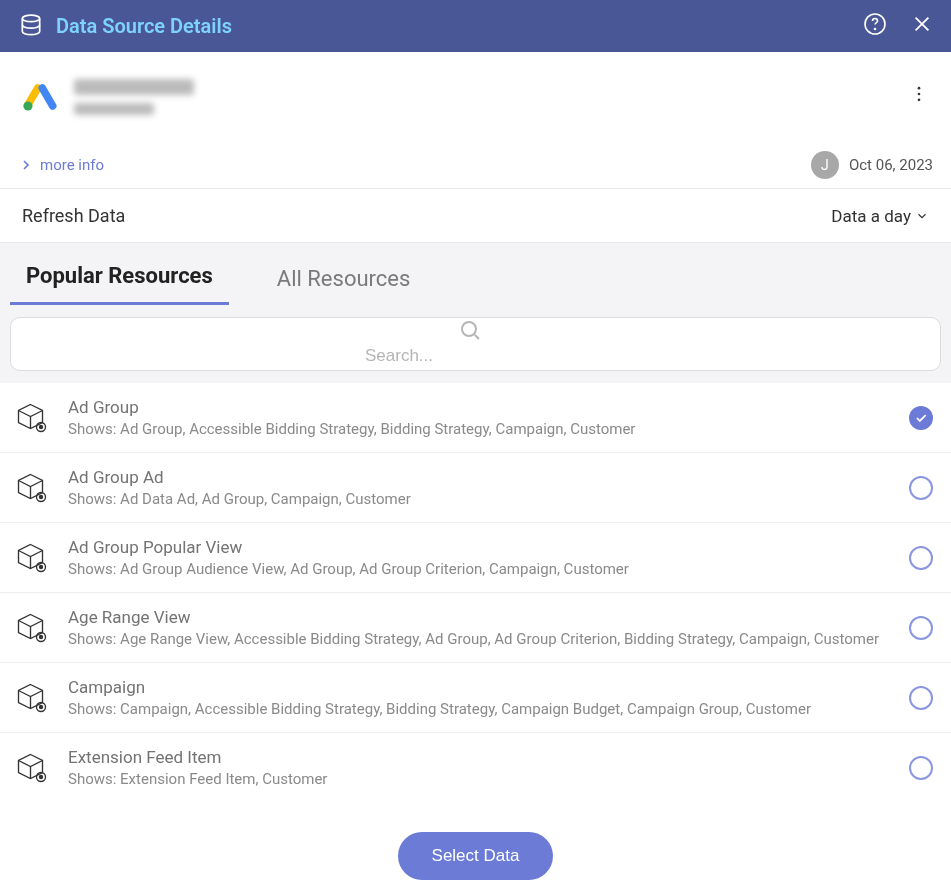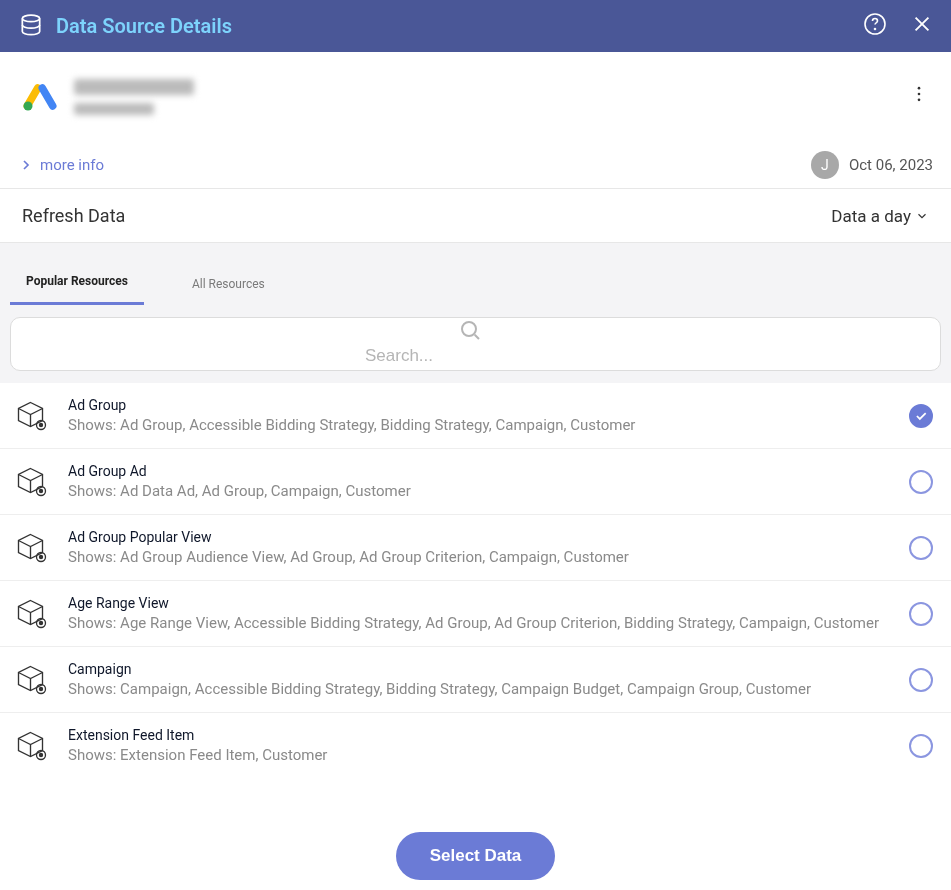--- a/index.html
+++ b/index.html
@@ -24,42 +24,42 @@
   .meta-row .spacer { flex: 1; }
   .meta-row .avatar { width: 28px; height: 28px; border-radius: 50%; background: #a8a8a8; color: #fff; display: flex; align-items: center; justify-content: center; font-size: 14px; margin-right: 10px; }
   .meta-row .date { color: #555; font-size: 15px; }
 
   .refresh-row { display: flex; align-items: center; height: 54px; padding: 0 22px; border-bottom: 1px solid #e7e7e7; }
   .refresh-row .label { font-size: 18px; color: #333; flex: 1; }
   .refresh-row .freq { font-size: 17px; color: #333; cursor: pointer; display: flex; align-items: center; gap: 4px; }
 
   .tabs-area { background: #f4f4f6; padding-top: 8px; }
   .tabs { display: flex; gap: 32px; padding: 0 10px; height: 54px; align-items: flex-end; }
-  .tab { font-size: 12px; padding: 14px 16px 14px; cursor: pointer; color: #7a7a7a; }
+  .tab { font-size: 22px; padding: 14px 16px 14px; cursor: pointer; color: #7a7a7a; }
   .tab.active { color: #222; font-weight: 700; border-bottom: 3px solid #6b7bd6; }
 
   .search-wrap { padding: 12px 10px 12px; background: #f4f4f6; }
   .search { display: flex; align-items: center; height: 54px; border: 1px solid #dcdcdc; border-radius: 10px; background: #fff; padding: 0 16px; flex-direction: column; }
   .search svg { stroke: #b5b5b5; margin-right: 12px; }
   .search input { border: none; outline: none; font-size: 17px; flex: 1; color: #333; background: transparent; }
   .search input::placeholder { color: #b5b5b5; }
 
   .list { }
   .row { display: flex; align-items: center; padding: 14px 18px 14px 14px; border-bottom: 1px solid #eee; gap: 18px; cursor: pointer; }
   .row:last-of-type { border-bottom: none; }
   .row .cube { width: 36px; height: 36px; flex-shrink: 0; }
   .row .content { flex: 1; min-width: 0; }
-  .row .resname { font-size: 14px; color: #0f172a; margin-bottom: 3px; }
+  .row .resname { font-size: 17px; color: #737373; margin-bottom: 3px; }
   .row .shows { font-size: 15px; color: #8a8a8a; white-space: nowrap; overflow: hidden; text-overflow: ellipsis; }
   .row .radio { width: 24px; height: 24px; border: 2px solid #8b96e0; border-radius: 50%; flex-shrink: 0; }
   .row .radio.checked { background: #6b7bd6; border-color: #6b7bd6; display: flex; align-items: center; justify-content: center; }
   .row .radio.checked svg { stroke: #fff; }
 
   .footer { position: fixed; bottom: 0; left: 0; width: 951px; display: flex; justify-content: center; padding: 12px 0 10px; background: transparent; }
-  .select-btn { background: #6b7bd6; color: #fff; border: none; border-radius: 26px; padding: 14px 34px; font-size: 17px; font-weight: 700; cursor: pointer; }
+  .select-btn { background: #6b7bd6; color: #fff; border: none; border-radius: 26px; padding: 14px 34px; font-size: 17px; font-weight: 400; cursor: pointer; }
 </style>
 </head>
 <body>
 
 <div class="titlebar">
   <span class="db-icon">
     <svg width="26" height="26" viewBox="0 0 24 24" fill="none" stroke="#fff" stroke-width="1.6">
       <ellipse cx="12" cy="5" rx="8" ry="3"></ellipse>
       <path d="M4 5v6c0 1.7 3.6 3 8 3s8-1.3 8-3V5"></path>
       <path d="M4 11v6c0 1.7 3.6 3 8 3s8-1.3 8-3v-6"></path>

